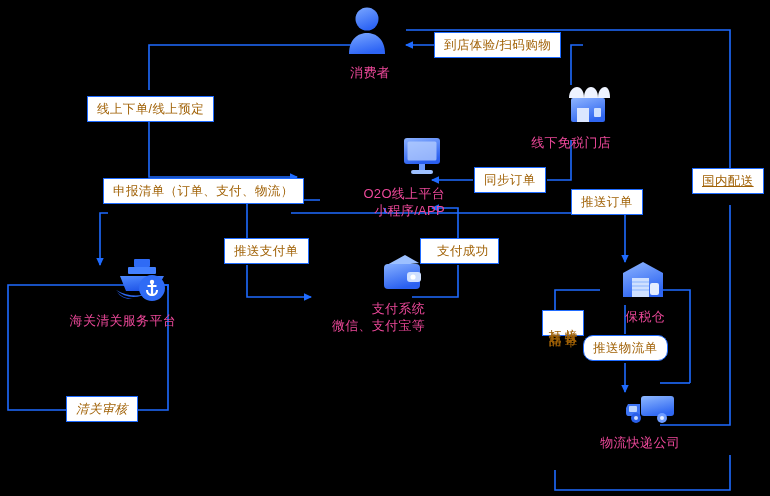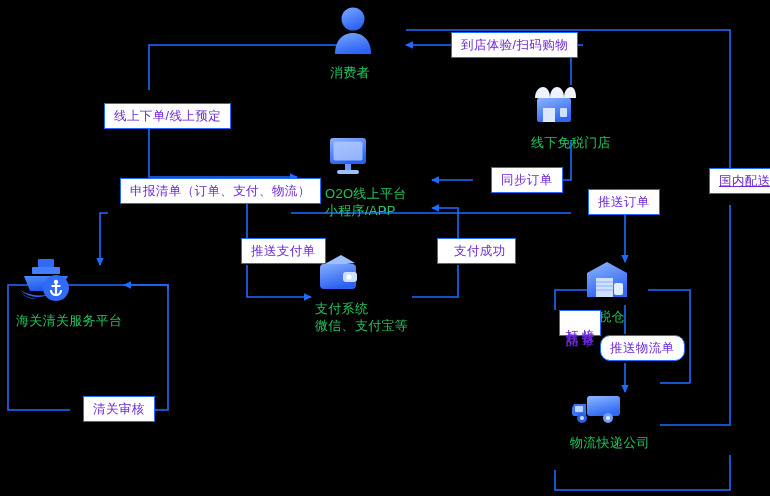--- a/index.html
+++ b/index.html
@@ -19,45 +19,44 @@
   }
   #wires {
     position: absolute;
     left: 0; top: 0;
     width: 770px;
     height: 496px;
     pointer-events: none;
   }
   .node {
     position: absolute;
-    text-align: left;
-    color: #22c55e;
+    text-align: right;
+    color: #ec4899;
     font-size: 13px;
     line-height: 17px;
     letter-spacing: 0.3px;
     white-space: nowrap;
   }
   .node .nlabel { display: block; }
   .node .icon {
     display: block;
     margin: 0 auto 4px auto;
   }
   .tag {
     position: absolute;
     background: #ffffff;
     border: 1px solid #1f6bff;
-    color: #6d28d9;
+    color: #a16207;
     font-size: 12.5px;
     line-height: 14px;
     letter-spacing: 0.4px;
     padding: 5px 9px;
     box-sizing: border-box;
     text-align: center;
     white-space: nowrap;
-    margin-left: 17px;
   }
   .tag.vertical {
     writing-mode: vertical-rl;
     text-orientation: upright;
     white-space: pre;
     line-height: 16px;
     letter-spacing: 2px;
     padding: 8px 4px;
   }
 </style>
@@ -250,33 +249,33 @@
         <circle cx="12" cy="28" r="2" fill="#cfe0ff"></circle>
         <circle cx="38" cy="28" r="5" fill="#6f9cff"></circle>
         <circle cx="38" cy="28" r="2" fill="#e6efff"></circle>
       </svg>
     </span>
     <span class="nlabel">物流快递公司</span>
   </div>
 
   <div class="tag" style="left:434px; top:32px;">到店体验/扫码购物</div>
 
-  <div class="tag" style="left:87px; top:103px;text-align:right;">线上下单/线上预定</div>
+  <div class="tag" style="left:87px; top:96px;text-align:right;">线上下单/线上预定</div>
 
   <div class="tag" style="left:103px; top:178px;">申报清单（订单、支付、物流）</div>
 
   <div class="tag" style="left:474px; top:167px;">同步订单</div>
 
   <div class="tag" style="left:571px; top:189px;">推送订单</div>
 
   <div class="tag" style="left:224px; top:238px;">推送支付单</div>
 
   <div class="tag" style="left:420px; top:238px;padding-left:16px;">支付成功</div>
 
-  <div class="tag" style="left:66px; top:396px;">清关审核</div>
+  <div class="tag" style="left:66px; top:396px;font-style:italic;">清关审核</div>
 
   <div class="tag" style="left:583px; top:335px;border-radius:10px;">推送物流单</div>
 
   <div class="tag" style="left:692px; top:168px;text-decoration:underline;">国内配送</div>
 
   <div class="tag vertical" style="left:542px; top:310px;">接收订单
 打包商品</div>
 
 </div>
 

